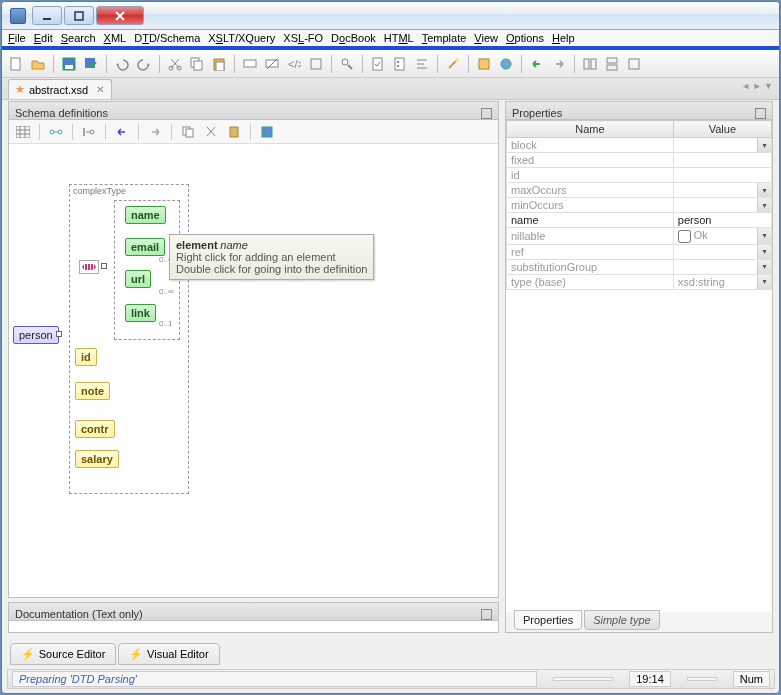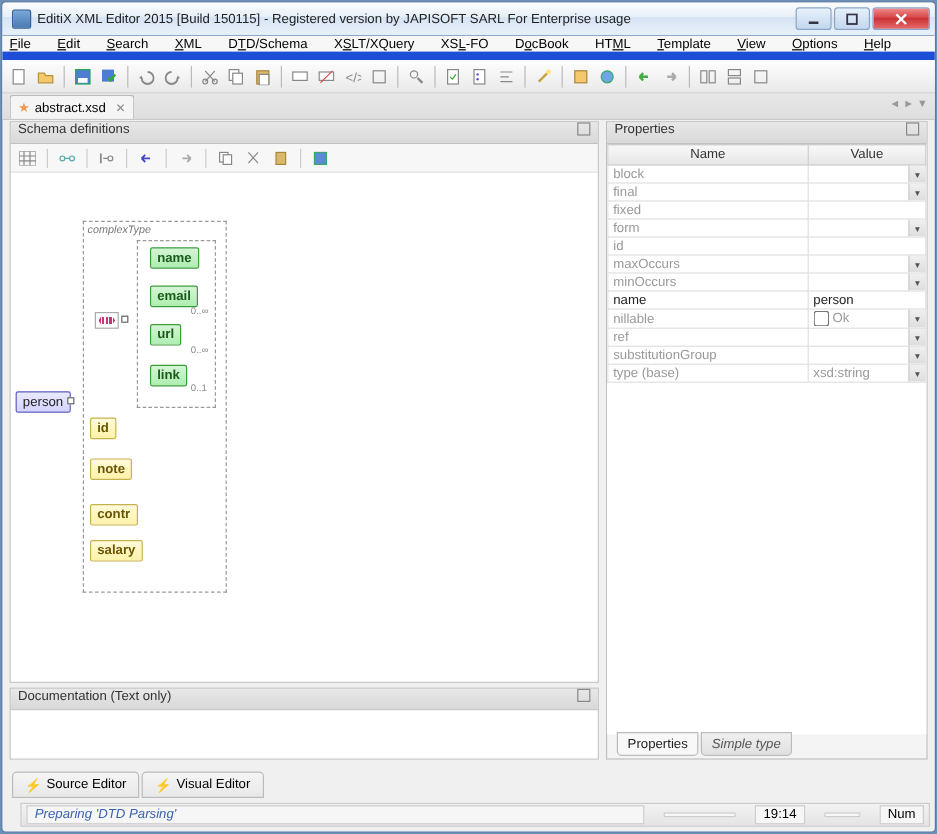--- a/index.html
+++ b/index.html
@@ -4,41 +4,41 @@
 <style>
   *{box-sizing:border-box;margin:0;padding:0;font-family:Tahoma,Segoe UI,sans-serif;font-size:11px}
   body{background:#6b8fb5;width:781px;height:695px;overflow:hidden}
   .window{position:absolute;left:1px;top:1px;width:779px;height:693px;background:#f0f0f0;border:1px solid #5a7aa5;border-radius:4px}
   .titlebar{height:28px;background:linear-gradient(#fdfdfe,#e6eef8 45%,#d5e3f3 46%,#e8f1fb);border-bottom:1px solid #8fa9c9;display:flex;align-items:center;padding-left:8px;border-radius:3px 3px 0 0;color:#222}
   .titlebar .app-icon{width:16px;height:16px;margin-right:5px;background:linear-gradient(#7aa7d9,#4b7ab1);border:1px solid #35609a;border-radius:2px}
   .titlebar .title{flex:1;white-space:nowrap;overflow:hidden}
   .win-btn{width:30px;height:19px;margin:0 1px;background:linear-gradient(#e8f1fb,#c3d7ef);border:1px solid #8aa5c6;border-radius:3px;display:flex;align-items:center;justify-content:center;color:#334}
   .win-btn.close{background:linear-gradient(#f08b8b,#d64545 45%,#c82f2f 46%,#e76a6a);color:#fff;width:48px;margin-right:4px}
   .win-btn svg{width:10px;height:10px}
-  .menubar{height:20px;display:flex;align-items:center;padding:0 6px;gap:22px;background:#f7f7f7;border-bottom:7px solid #1d4ed8}
+  .menubar{height:20px;display:flex;align-items:center;padding:0 6px;gap:8px;background:#f7f7f7;border-bottom:4px solid #1d4ed8}
   .menubar span{cursor:default}
   .menubar span u{text-decoration:underline}
   .toolbar{height:28px;background:linear-gradient(#fefefe,#e9e9e9);border-bottom:1px solid #ccc;display:flex;align-items:center;padding:0 4px;gap:2px}
   .tb-sep{width:1px;height:18px;background:#bbb;margin:0 3px}
   .tb-btn{width:20px;height:20px;display:flex;align-items:center;justify-content:center;border:1px solid transparent;border-radius:2px}
   .tabstrip{height:22px;background:linear-gradient(#e7e7e7,#dedede);display:flex;align-items:flex-end;padding-left:6px;border-bottom:1px solid #c8c8c8;position:relative}
   .file-tab{height:20px;background:#f5f5f5;border:1px solid #bbb;border-bottom:none;border-radius:3px 3px 0 0;display:flex;align-items:center;padding:0 6px;gap:4px;font-size:11px}
   .file-tab .star{color:#e95;font-size:11px}
   .file-tab .x{color:#888;font-size:10px;margin-left:4px}
   .tabstrip .nav{position:absolute;right:6px;top:3px;display:flex;gap:2px;color:#999;font-size:9px}
   .workarea{position:absolute;left:6px;top:99px;right:6px;bottom:60px;display:flex;gap:6px}
   .panel-group{display:flex;flex-direction:column;gap:4px}
   .panel{background:#f4f4f4;border:1px solid #c0c0c0;display:flex;flex-direction:column}
-  .panel-hdr{height:18px;background:linear-gradient(#e8e8e8,#d8d8d8);border-bottom:1px solid #c0c0c0;padding:0 6px;display:flex;align-items:flex-start;color:#333}
+  .panel-hdr{height:18px;background:linear-gradient(#e8e8e8,#d8d8d8);border-bottom:1px solid #c0c0c0;padding:0 6px;display:flex;align-items:flex-end;color:#333}
   .panel-hdr .sq{margin-left:auto;width:11px;height:11px;border:1px solid #888}
   .schema-tb{height:24px;background:#f7f7f7;border-bottom:1px solid #ddd;display:flex;align-items:center;gap:3px;padding:0 4px}
   .schema-tb .sep{width:1px;height:16px;background:#ccc;margin:0 3px}
   .canvas{flex:1;background:#fff;position:relative;overflow:hidden}
   .dash-box{position:absolute;border:1px dashed #999}
-  .ct-label{position:absolute;font-size:9px;font-style:italic;color:#777}
+  .ct-label{position:absolute;font-size:9px;color:#777}
   .node{position:absolute;border:1px solid;padding:2px 5px;font-size:11px;border-radius:2px}
   .node.purple{background:linear-gradient(#e9e9ff,#d4d4ff);border-color:#5959c4;color:#222}
   .node.green{background:linear-gradient(#d4f5d4,#aeeeb0);border-color:#3a9c3a;color:#1a5a1a;font-weight:bold}
   .node.yellow{background:linear-gradient(#fffbdc,#fff2a8);border-color:#c7b14a;color:#6b5600;font-weight:bold}
   .seq-handle{position:absolute;width:20px;height:14px;background:#fff;border:1px solid #aaa;display:flex;align-items:center;justify-content:center}
   .seq-handle::before{content:"";width:14px;height:6px;background:repeating-linear-gradient(90deg,#c37 0 2px,transparent 2px 3px);clip-path:polygon(0 50%,15% 0,85% 0,100% 50%,85% 100%,15% 100%)}
   .port{position:absolute;width:6px;height:6px;background:#fff;border:1px solid #666}
   .card{position:absolute;font-size:8px;color:#888}
   .tooltip{position:absolute;background:linear-gradient(#f7f7f0,#ecece0);border:1px solid #aaa;padding:4px 6px;color:#555;font-size:10px;box-shadow:1px 1px 2px rgba(0,0,0,.2)}
   .tooltip b{color:#333}
@@ -48,32 +48,31 @@
   .props-table td{border:1px solid #e0e0e0;padding:1px 4px;position:relative}
   .props-table td .dd{position:absolute;right:0;top:0;width:14px;height:100%;background:linear-gradient(#f0f0f0,#ddd);border-left:1px solid #ccc;display:flex;align-items:center;justify-content:center;font-size:8px;color:#555}
   .props-table tr.active td{color:#222}
   .props-table input[type=checkbox]{vertical-align:middle;margin-right:3px}
   .bottom-tabs{position:absolute;left:4px;right:4px;bottom:2px;height:18px;display:flex}
   .bottom-tab{border:1px solid #bbb;border-radius:0 0 4px 4px;padding:1px 8px;background:linear-gradient(#f0f0f0,#e0e0e0);margin-right:2px;font-style:italic;color:#555;display:flex;align-items:center;gap:3px}
   .bottom-tab.active{background:#f8f8f8;color:#222;font-style:normal}
   .editor-tabs{position:absolute;left:8px;bottom:28px;height:22px;display:flex}
   .ed-tab{border:1px solid #bbb;border-radius:4px 4px 0 0;padding:2px 10px;background:linear-gradient(#f5f5f5,#e8e8e8);margin-right:2px;display:flex;align-items:center;gap:4px}
   .ed-tab .bolt{color:#e68a1f;font-weight:bold}
-  .statusbar{position:absolute;left:15px;right:4px;bottom:4px;height:20px;background:linear-gradient(#f2f2f2,#e4e4e4);border:1px solid #ccc;display:flex;align-items:center;padding:0 4px;gap:16px;font-size:11px}
+  .statusbar{position:absolute;left:5px;right:4px;bottom:4px;height:20px;background:linear-gradient(#f2f2f2,#e4e4e4);border:1px solid #ccc;display:flex;align-items:center;padding:0 4px;gap:16px;font-size:11px}
   .status-cell{border:1px solid #ccc;padding:1px 6px;background:#f6f6f6}
   .status-msg{color:#3a63b0;font-style:italic;flex:1}
 </style>
 </head>
 <body>
 
 <div class="window">
 
   <div class="titlebar">
     <div class="app-icon"></div>
-    <div class="title">EditiX XML Editor 2015 [Build 150115] - Registered version by JAPISOFT SARL For Enterprise usage</div>
     <div class="win-btn">
         <svg viewBox="0 0 10 10">
           <line x1="1" y1="8" x2="9" y2="8" stroke="#334" stroke-width="2"></line>
         </svg>
       </div>
     <div class="win-btn">
         <svg viewBox="0 0 10 10">
           <rect x="1" y="1" width="8" height="8" fill="none" stroke="#334" stroke-width="1.5"></rect>
         </svg>
       </div>
@@ -355,24 +354,29 @@
               <div class="node green" style="left:116px;top:160px">link</div>
               <div class="card" style="left:150px;top:175px">0..1</div>
             </div>
           <div id="yellow-nodes">
               <div class="node yellow" style="left:66px;top:204px">id</div>
               <div class="node yellow" style="left:66px;top:238px">note</div>
               <div class="node yellow" style="left:66px;top:276px">contr</div>
               <div class="node yellow" style="left:66px;top:306px">salary</div>
             </div>
 
+          <div class="tooltip" style="left:160px;top:90px">
+            <b>element</b> <i>name</i><br>
+            <span>Right click for adding an element</span><br>
+            <span>Double click for going into the definition</span>
+          </div>
         </div>
       </div>
 
-      <div class="panel" style="height:60px">
+      <div class="panel" style="height:31px">
         <div class="panel-hdr">
             <span>Documentation (Text only)</span>
             <span class="sq"></span>
           </div>
         <div style="flex:1;background:#fff"></div>
       </div>
     </div>
 
     <div class="panel" style="width:268px">
       <div class="panel-hdr">
@@ -388,34 +392,22 @@
           </tr>
             </thead>
           <tbody id="props-body">
               <tr>
                 <td>block</td>
                 <td>
                   <div class="dd">▾</div>
                 </td>
               </tr>
               <tr>
-                <td>final</td>
-                <td>
-                  <div class="dd">▾</div>
-                </td>
-              </tr>
-              <tr>
                 <td>fixed</td>
                 <td></td>
-              </tr>
-              <tr>
-                <td>form</td>
-                <td>
-                  <div class="dd">▾</div>
-                </td>
               </tr>
               <tr>
                 <td>id</td>
                 <td></td>
               </tr>
               <tr>
                 <td>maxOccurs</td>
                 <td>
                   <div class="dd">▾</div>
                 </td>

